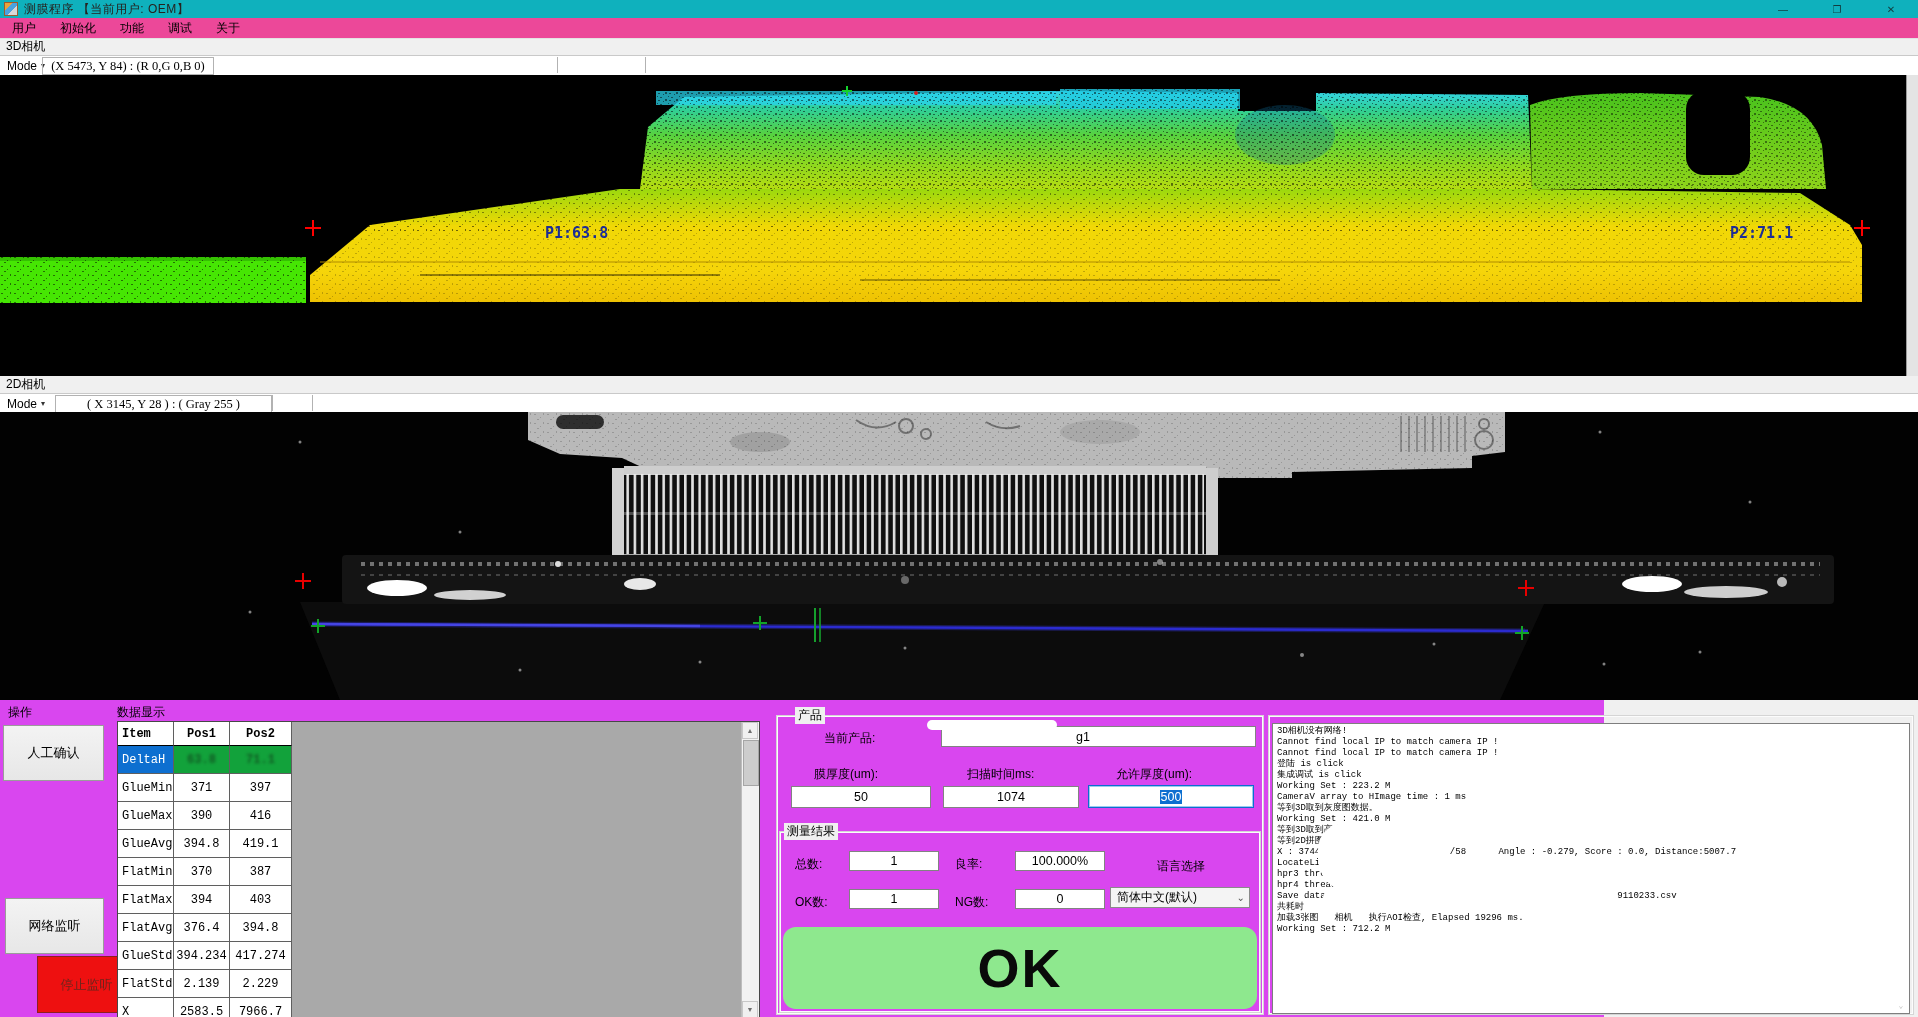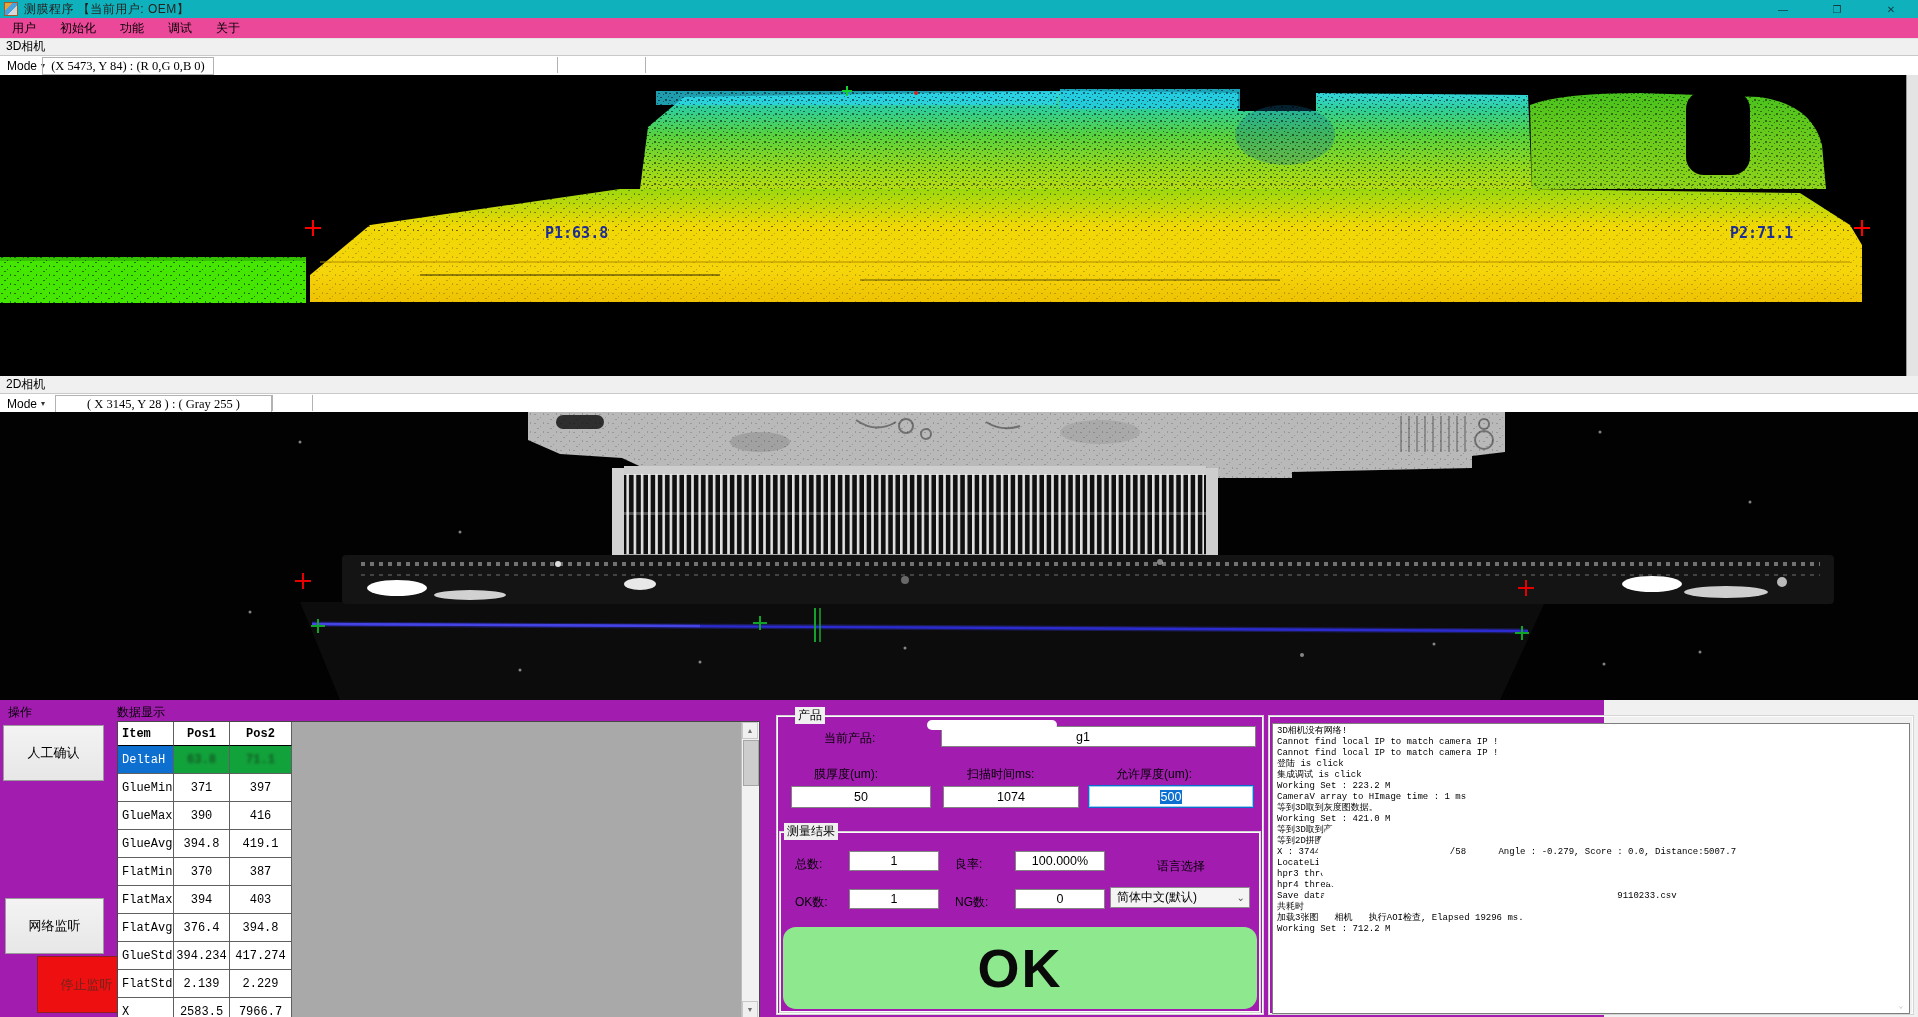--- a/index.html
+++ b/index.html
@@ -21,21 +21,21 @@
   .camlabel{left:6px;height:16px;display:flex;align-items:center;}
   .modebar{left:0;width:1918px;background:#fff;border-top:1px solid #c9c9c9;border-bottom:1px solid #8f8f8f;}
   .modebtn{position:absolute;left:3px;top:1px;height:17px;display:flex;align-items:center;gap:4px;padding:0 4px;}
   .modebtn .chev{font-size:8px;color:#333;}
   .statuscell{position:absolute;top:1px;height:16px;border:1px solid #b2b2b2;display:flex;align-items:center;justify-content:center;
     font-family:"Liberation Serif","DejaVu Serif",serif;font-size:12.5px;}
   .sep{position:absolute;top:1px;height:16px;border-left:1px solid #b2b2b2;width:0;}
   .imgview{left:0;background:#000;overflow:hidden;}
   .sidestrip{background:#e4e4e4;border-left:1px solid #9a9a9a;}
   
-  .bottom{left:0;top:700px;width:1604px;height:317px;background:#a21caf;}
+  .bottom{left:0;top:700px;width:1604px;height:317px;background:#d946ef;}
   .gblabel{position:absolute;background:#f0f0f0;padding:0 3px;white-space:nowrap;}
   .groupbox{position:absolute;border:1px solid #d5d5d5;box-shadow:inset 0 0 0 1px #fcfcfc;}
   .btn{position:absolute;background:linear-gradient(#f3f3f3,#e7e7e7);border:1px solid #9b9b9b;
     display:flex;align-items:center;justify-content:center;font-size:13px;cursor:pointer;}
   .btn.red{background:#ee1010;color:#6e241c;border-color:#8c2020;margin-left:32px;}
   
   .grid{position:absolute;left:117px;top:21px;width:641px;height:296px;background:#a9a9a9;border:1px solid #474747;overflow:hidden;}
   .dg{position:absolute;left:0;top:0;font-family:"Liberation Mono","DejaVu Sans Mono",monospace;font-size:12px;}
   .dgrow{display:flex;height:28px;}
   .dgrow.hd{height:24px;font-weight:bold;}

